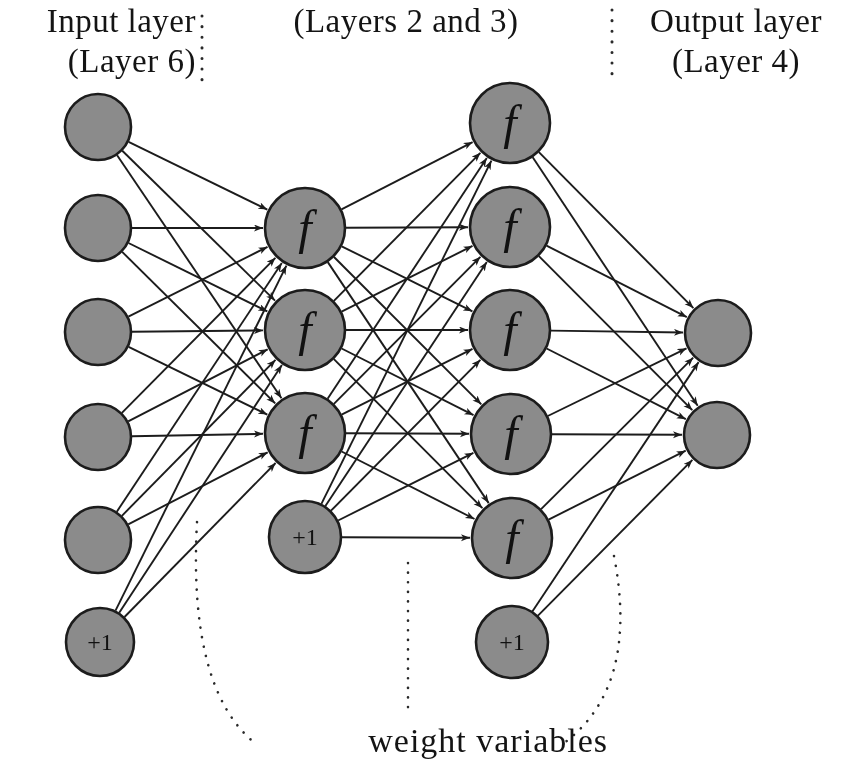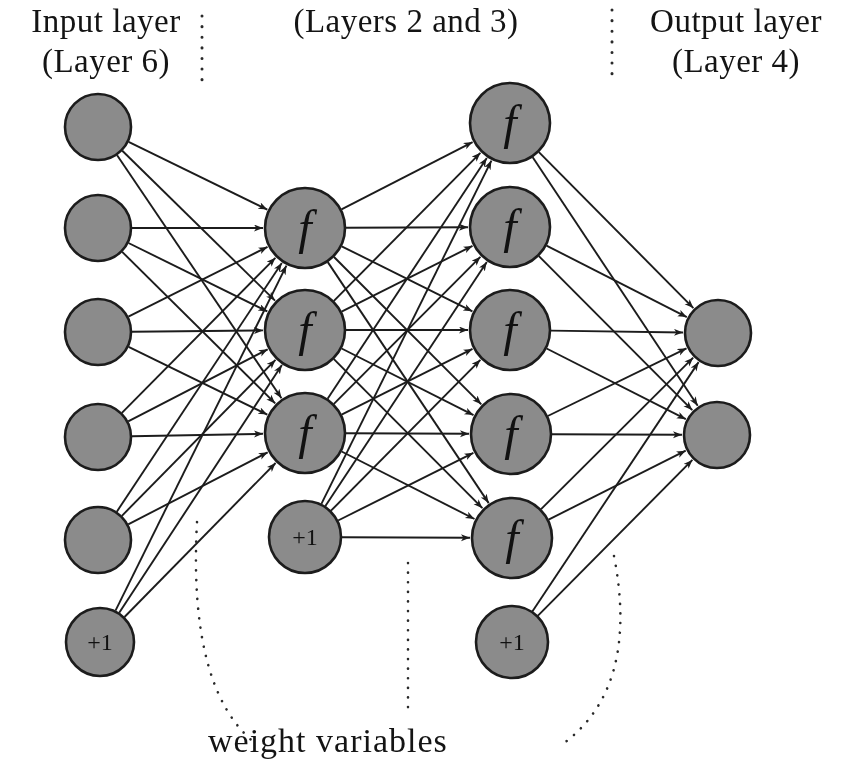--- a/index.html
+++ b/index.html
@@ -12,26 +12,26 @@
   }
   #network-svg{position:absolute;left:0;top:0;}
   .hdr{
     position:absolute;top:1px;
     text-align:center;
     font-size:33px;line-height:40px;
     letter-spacing:0.5px;
     color:#141414;
     white-space:nowrap;
   }
-  #hdr-input{left:8px;width:196px;}
+  #hdr-input{left:0;width:196px;text-align:right;}
   #hdr-hidden{left:246px;width:320px;}
   #hdr-output{left:606px;width:260px;}
   .weight-label{
     position:absolute;left:208px;top:722px;width:400px;
-    text-align:left;font-size:34px;letter-spacing:1px;color:#141414;
+    text-align:right;font-size:34px;letter-spacing:1px;color:#141414;
     white-space:nowrap;
   }
   svg text{
     font-family:"Liberation Serif","DejaVu Serif",serif;
   }
 </style>
 </head>
 <body>
 
 <div class="stage">

